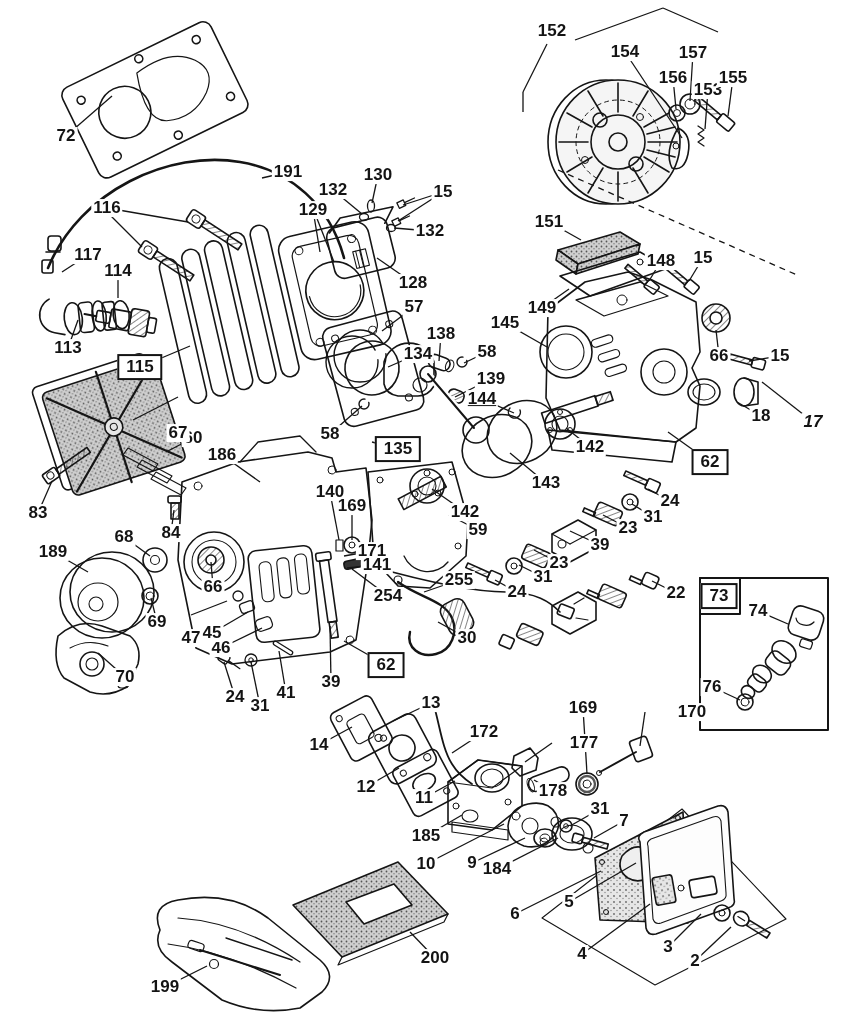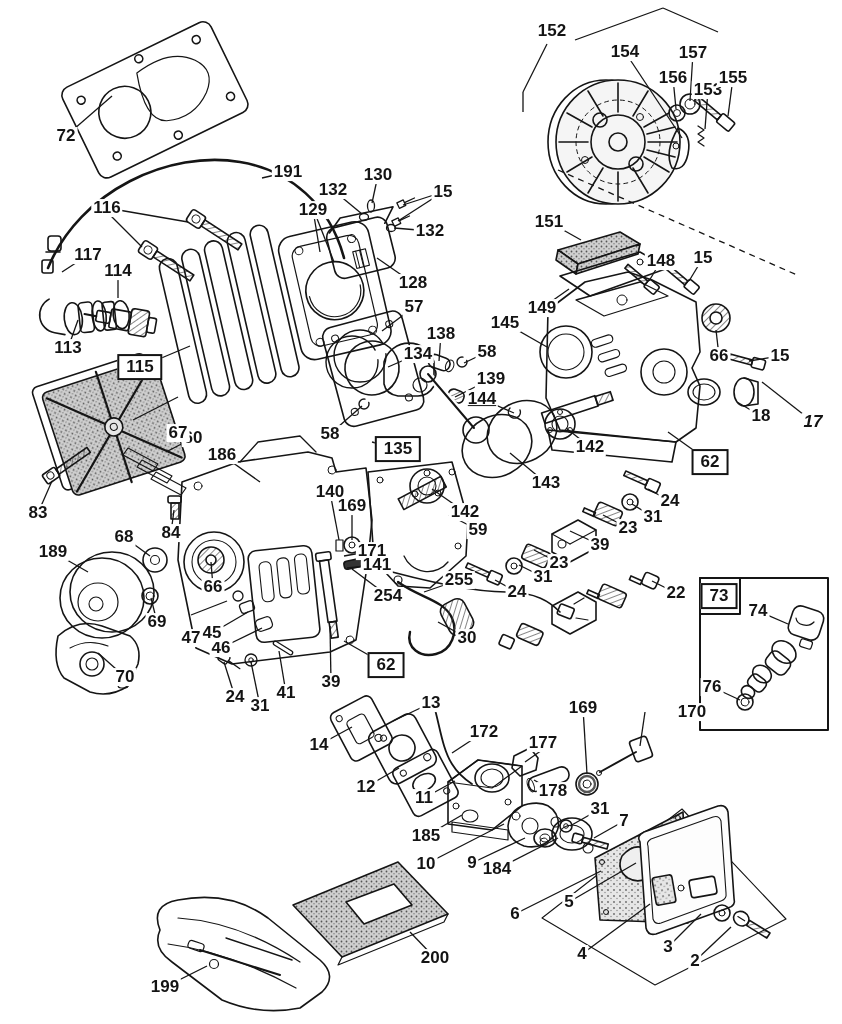--- a/index.html
+++ b/index.html
@@ -774,21 +774,21 @@
       <div class="lbl" style="left: 543px; top: 577px;">31</div>
       <div class="lbl" style="left: 517px; top: 592px;">24</div>
       <div class="lbl" style="left: 676px; top: 593px;">22</div>
       <div class="lbl boxed" style="left: 719px; top: 596px;">73</div>
       <div class="lbl" style="left: 758px; top: 611px;">74</div>
       <div class="lbl" style="left: 712px; top: 687px;">76</div>
       <div class="lbl" style="left: 431px; top: 703px;">13</div>
       <div class="lbl" style="left: 319px; top: 745px;">14</div>
       <div class="lbl" style="left: 366px; top: 787px;">12</div>
       <div class="lbl" style="left: 484px; top: 732px;">172</div>
-      <div class="lbl" style="left: 543px; top: 743px;">177</div>
+      <div class="lbl" style="left: 584px; top: 743px;">177</div>
       <div class="lbl" style="left: 553px; top: 791px;">178</div>
       <div class="lbl" style="left: 424px; top: 798px;">11</div>
       <div class="lbl" style="left: 426px; top: 836px;">185</div>
       <div class="lbl" style="left: 426px; top: 864px;">10</div>
       <div class="lbl" style="left: 472px; top: 863px;">9</div>
       <div class="lbl" style="left: 497px; top: 869px;">184</div>
       <div class="lbl" style="left: 583px; top: 708px;">169</div>
       <div class="lbl" style="left: 645px; top: 712px; margin-left: 47px;">170</div>
       <div class="lbl" style="left: 600px; top: 809px;">31</div>
       <div class="lbl" style="left: 624px; top: 821px;">7</div>

